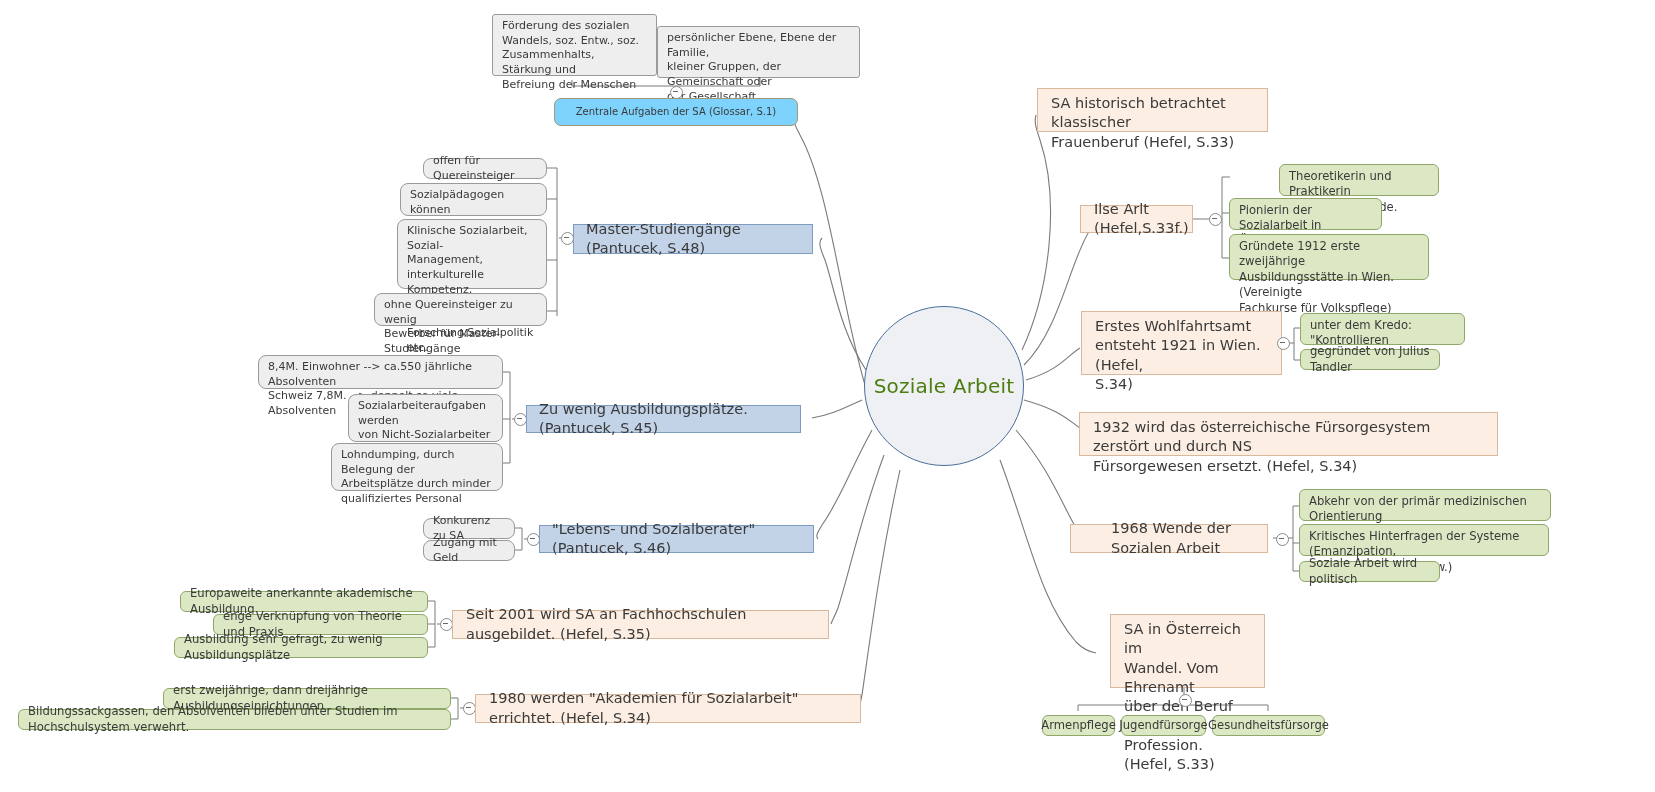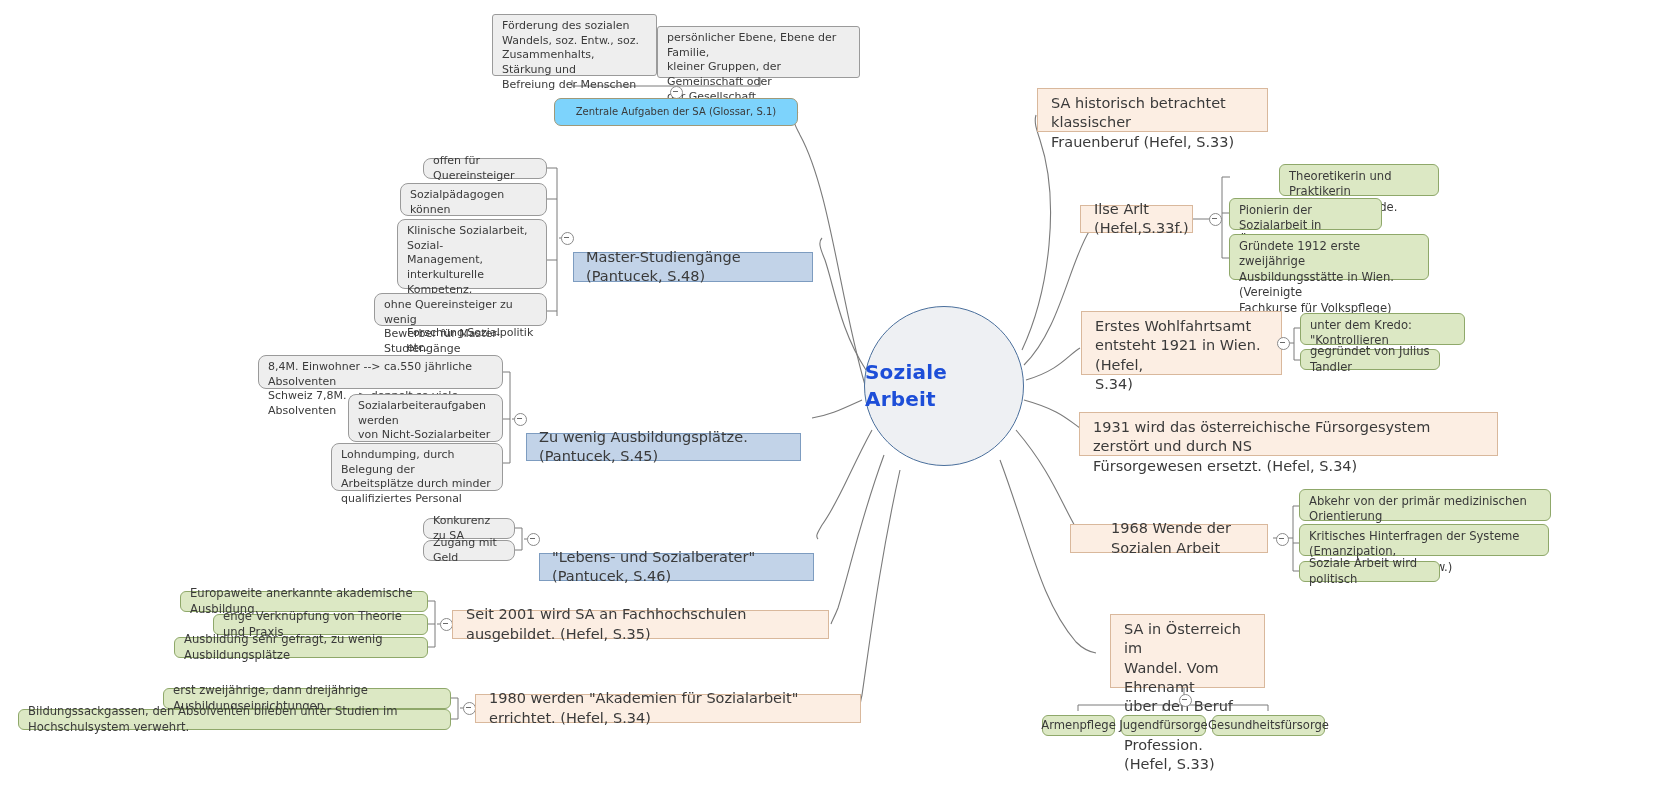--- a/index.html
+++ b/index.html
@@ -34,43 +34,42 @@
   }
   
   .root {
     border-radius: 50%;
     background: #eef0f3;
     border: 1.4px solid #4a6f9c;
     display: flex;
     align-items: center;
     justify-content: center;
     font-size: 20px;
-    font-weight: bold;
-    color: #1d4ed8;
+    font-weight: normal;
+    color: #4d7c0f;
     letter-spacing: .2px;
   }
   
   .tan {
     background: #7dd3fc;
     border: 1px solid #9f9978;
     border-radius: 7px;
     display: flex;
     align-items: center;
     padding: 4px 12px;
     font-size: 10px;
   }
   
   .blue {
     background: #c2d3e8;
     border: 1px solid #7d9cc0;
     display: flex;
     align-items: center;
     padding: 4px 12px;
     font-size: 14.5px;
-    margin-top: 28px;
   }
   
   .peach {
     background: #fceee3;
     border: 1px solid #d9b89c;
     display: flex;
     align-items: center;
     padding: 5px 13px;
     font-size: 14.5px;
   }
@@ -330,21 +329,21 @@
   <div class="toggle" style="left:1277px; top:337px;"></div>
   <div class="node green multiline" style="left:1300px; top:313px; width:165px; height:32px;">
     <span class="txt">unter dem Kredo: "Kontrollieren
 und Disziplinieren"</span>
   </div>
   <div class="node green" style="left:1300px; top:349px; width:140px; height:21px;">
     <span class="txt">gegründet von Julius Tandler</span>
   </div>
 
   <div class="node peach multiline" style="left:1079px; top:412px; width:419px; height:44px; align-items:center;">
-    <span class="txt">1931 wird das österreichische Fürsorgesystem zerstört und durch NS
+    <span class="txt">1932 wird das österreichische Fürsorgesystem zerstört und durch NS
 Fürsorgewesen ersetzt. (Hefel, S.34)</span>
   </div>
 
   <div class="node peach" style="left:1070px; top:524px; width:198px; height:29px;padding-left:40px;">
     <span class="txt">1968 Wende der Sozialen Arbeit</span>
   </div>
   <div class="toggle" style="left:1276px; top:533px;"></div>
   <div class="node green multiline" style="left:1299px; top:489px; width:252px; height:32px;">
     <span class="txt">Abkehr von der primär medizinischen Orientierung
 der sozialen Arbeit</span>

